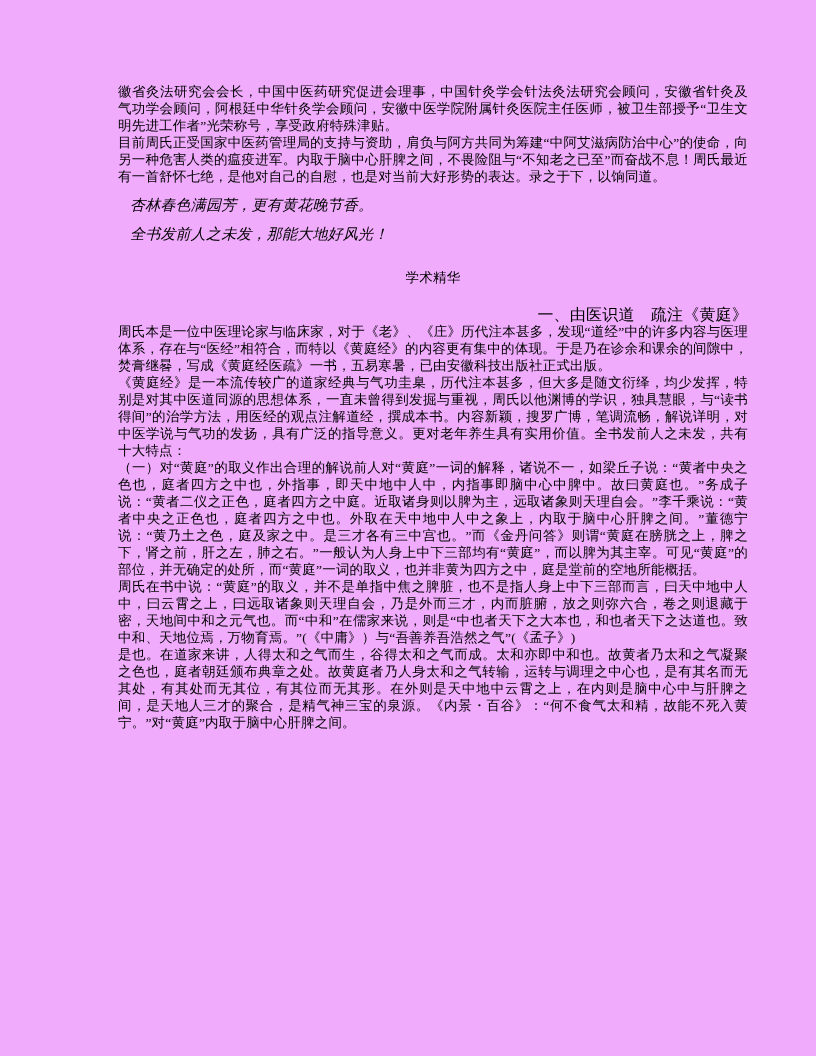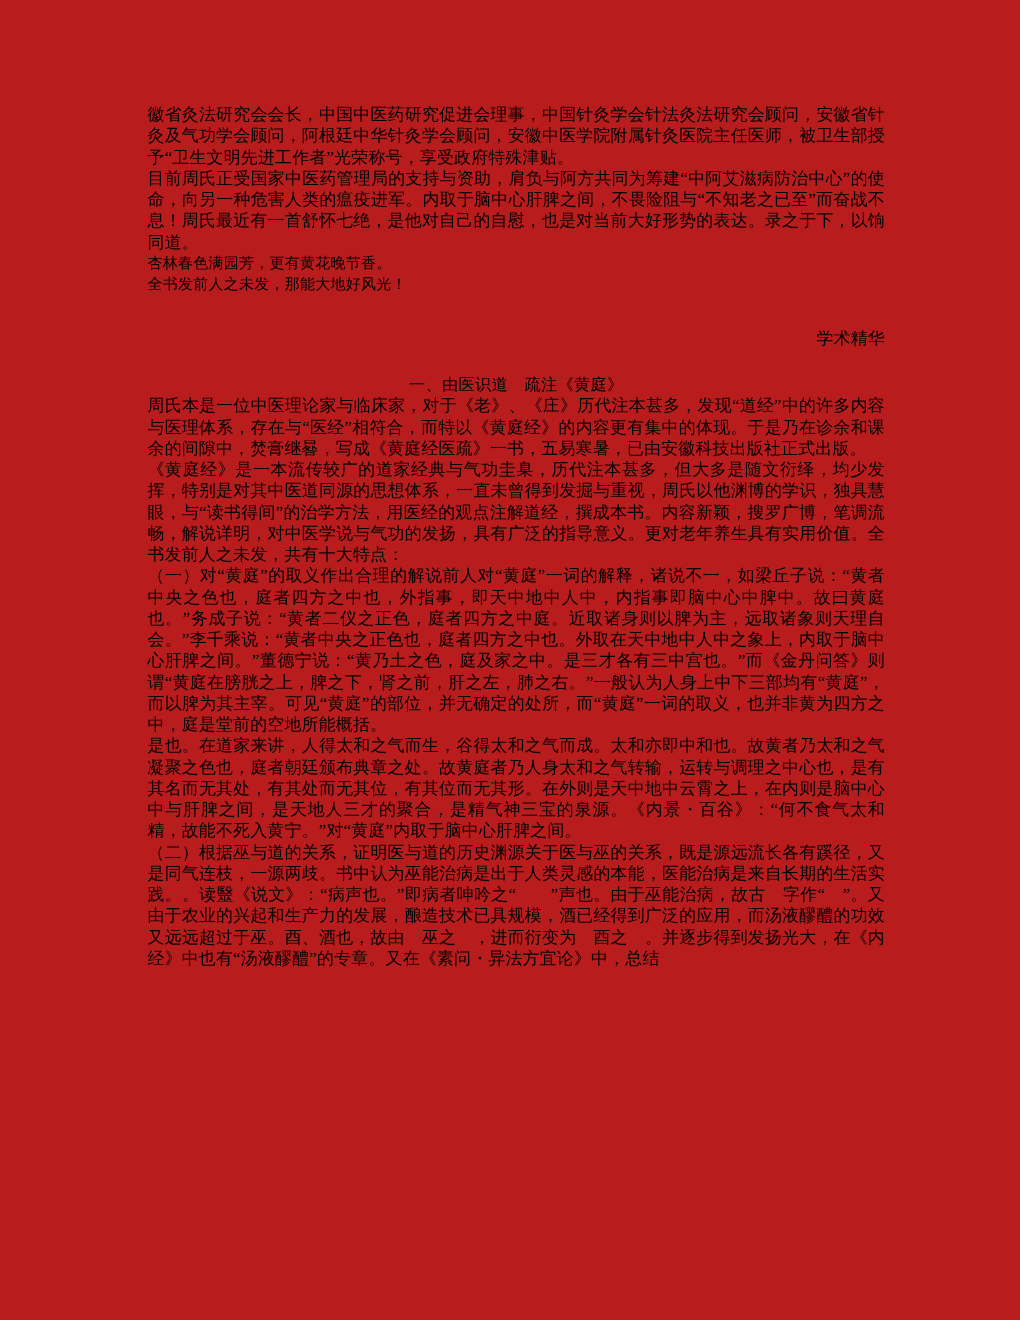--- a/index.html
+++ b/index.html
@@ -11,61 +11,62 @@
     width: 816px;
     height: 1056px;
     overflow: hidden;
     font-family: "Liberation Serif", "DejaVu Serif", serif;
     color: #000000;
   }
   .page {
     box-sizing: border-box;
     width: 816px;
     height: 1056px;
-    padding: 83px 108px 60px 118px;
-    background: #b91c1c;
+    padding: 83px 68px 60px 118px;
+    background: #f0abfc;
   }
   .para {
     margin: 0;
     font-size: 13.5px;
     line-height: 17px;
     text-align: justify;
     letter-spacing: 0.2px;
     word-break: break-all;
   }
   .verse {
-    margin: 0;
-    font-size: 12px;
+    margin: 12px;
+    font-size: 15px;
     line-height: 17px;
     text-align: left;
     letter-spacing: 0.2px;
+    font-style: italic;
   }
   .heading {
     margin: 26px 0 20px 0;
     font-size: 13.5px;
     line-height: 17px;
-    text-align: right;
+    text-align: center;
     letter-spacing: 0.2px;
   }
   .subheading {
     margin: 0;
-    font-size: 13px;
+    font-size: 16px;
     line-height: 17px;
-    text-align: center;
+    text-align: right;
     letter-spacing: 0.2px;
   }
 </style>
 </head>
 <body>
 
 <div class="page">
   <p class="para">徽省灸法研究会会长，中国中医药研究促进会理事，中国针灸学会针法灸法研究会顾问，安徽省针灸及气功学会顾问，阿根廷中华针灸学会顾问，安徽中医学院附属针灸医院主任医师，被卫生部授予“卫生文明先进工作者”光荣称号，享受政府特殊津贴。</p>
   <p class="para">目前周氏正受国家中医药管理局的支持与资助，肩负与阿方共同为筹建“中阿艾滋病防治中心”的使命，向另一种危害人类的瘟疫进军。内取于脑中心肝脾之间，不畏险阻与“不知老之已至”而奋战不息！周氏最近有一首舒怀七绝，是他对自己的自慰，也是对当前大好形势的表达。录之于下，以饷同道。</p>
   <p class="verse">杏林春色满园芳，更有黄花晚节香。</p>
   <p class="verse">全书发前人之未发，那能大地好风光！</p>
   <p class="heading">学术精华</p>
   <p class="subheading">一、由医识道　疏注《黄庭》</p>
   <p class="para">周氏本是一位中医理论家与临床家，对于《老》、《庄》历代注本甚多，发现“道经”中的许多内容与医理体系，存在与“医经”相符合，而特以《黄庭经》的内容更有集中的体现。于是乃在诊余和课余的间隙中，焚膏继晷，写成《黄庭经医疏》一书，五易寒暑，已由安徽科技出版社正式出版。</p>
   <p class="para">《黄庭经》是一本流传较广的道家经典与气功圭臬，历代注本甚多，但大多是随文衍绎，均少发挥，特别是对其中医道同源的思想体系，一直未曾得到发掘与重视，周氏以他渊博的学识，独具慧眼，与“读书得间”的治学方法，用医经的观点注解道经，撰成本书。内容新颖，搜罗广博，笔调流畅，解说详明，对中医学说与气功的发扬，具有广泛的指导意义。更对老年养生具有实用价值。全书发前人之未发，共有十大特点：</p>
   <p class="para">（一）对“黄庭”的取义作出合理的解说前人对“黄庭”一词的解释，诸说不一，如梁丘子说：“黄者中央之色也，庭者四方之中也，外指事，即天中地中人中，内指事即脑中心中脾中。故曰黄庭也。”务成子说：“黄者二仪之正色，庭者四方之中庭。近取诸身则以脾为主，远取诸象则天理自会。”李千乘说：“黄者中央之正色也，庭者四方之中也。外取在天中地中人中之象上，内取于脑中心肝脾之间。”董德宁说：“黄乃土之色，庭及家之中。是三才各有三中宫也。”而《金丹问答》则谓“黄庭在膀胱之上，脾之下，肾之前，肝之左，肺之右。”一般认为人身上中下三部均有“黄庭”，而以脾为其主宰。可见“黄庭”的部位，并无确定的处所，而“黄庭”一词的取义，也并非黄为四方之中，庭是堂前的空地所能概括。</p>
+  <p class="para">周氏在书中说：“黄庭”的取义，并不是单指中焦之脾脏，也不是指人身上中下三部而言，曰天中地中人中，曰云霄之上，曰远取诸象则天理自会，乃是外而三才，内而脏腑，放之则弥六合，卷之则退藏于密，天地间中和之元气也。而“中和”在儒家来说，则是“中也者天下之大本也，和也者天下之达道也。致中和、天地位焉，万物育焉。”(《中庸》）与“吾善养吾浩然之气”(《孟子》)</p>
   <p class="para">是也。在道家来讲，人得太和之气而生，谷得太和之气而成。太和亦即中和也。故黄者乃太和之气凝聚之色也，庭者朝廷颁布典章之处。故黄庭者乃人身太和之气转输，运转与调理之中心也，是有其名而无其处，有其处而无其位，有其位而无其形。在外则是天中地中云霄之上，在内则是脑中心中与肝脾之间，是天地人三才的聚合，是精气神三宝的泉源。《内景・百谷》：“何不食气太和精，故能不死入黄宁。”对“黄庭”内取于脑中心肝脾之间。</p>
-  <p class="para">（二）根据巫与道的关系，证明医与道的历史渊源关于医与巫的关系，既是源远流长各有蹊径，又是同气连枝，一源两歧。书中认为巫能治病是出于人类灵感的本能，医能治病是来自长期的生活实践。。读毉《说文》：“病声也。”即病者呻吟之“　　”声也。由于巫能治病，故古　字作“　”。又由于农业的兴起和生产力的发展，酿造技术已具规模，酒已经得到广泛的应用，而汤液醪醴的功效又远远超过于巫。酉、酒也，故由　巫之　，进而衍变为　酉之　。并逐步得到发扬光大，在《内经》中也有“汤液醪醴”的专章。又在《素问・异法方宜论》中，总结</p>
 </div>
 
 </body></html>

